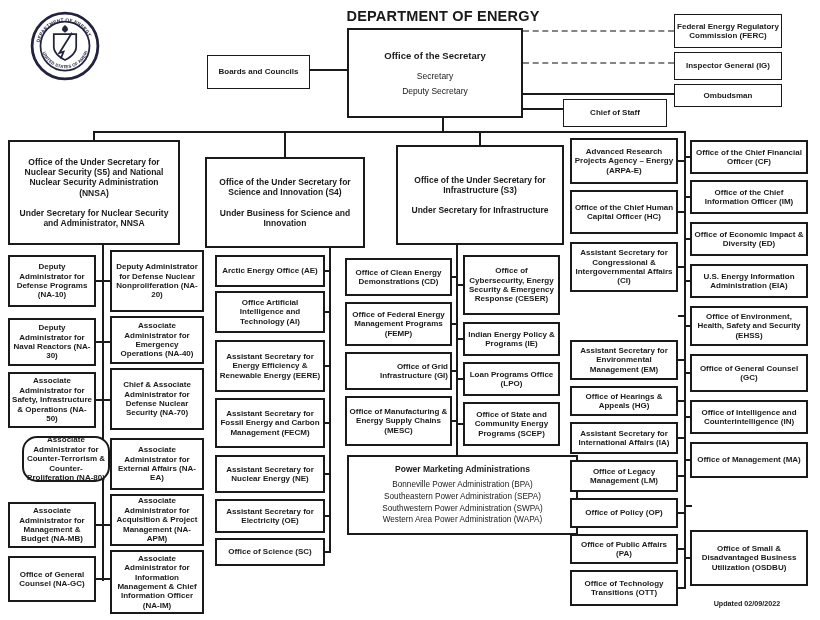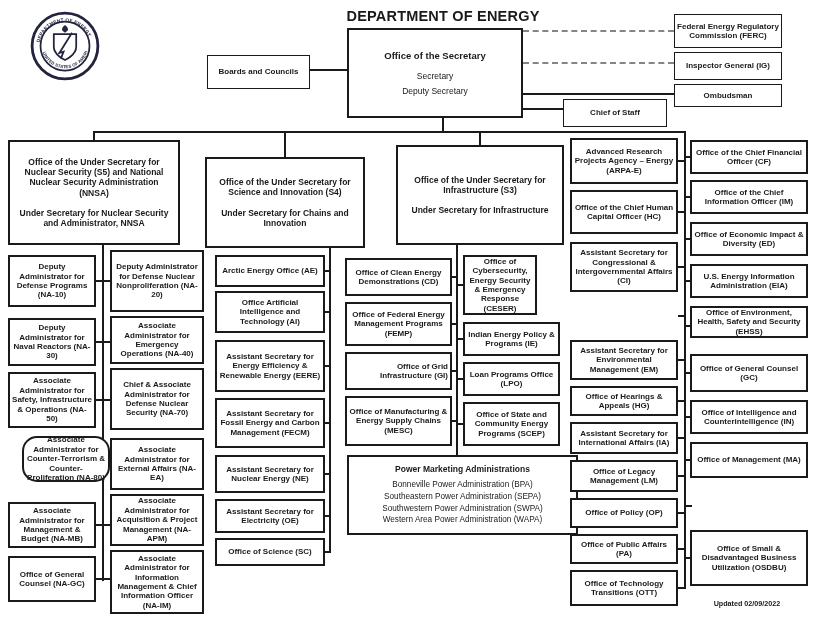--- a/index.html
+++ b/index.html
@@ -72,21 +72,21 @@
   </div>
 
   <div class="box main" style="left:8px;top:140px;width:172px;height:105px;">
     <div>Office of the Under Secretary for Nuclear Security (S5) and National Nuclear Security Administration (NNSA)</div>
     <div class="sp"></div>
     <div>Under Secretary for Nuclear Security and Administrator, NNSA</div>
   </div>
   <div class="box main" style="left:205px;top:157px;width:160px;height:91px;">
     <div>Office of the Under Secretary for Science and Innovation (S4)</div>
     <div class="sp"></div>
-    <div>Under Secretary for Chains and Innovation</div>
+    <div>Under Business for Science and Innovation</div>
   </div>
   <div class="box main" style="left:396px;top:145px;width:168px;height:100px;">
     <div>Office of the Under Secretary for Infrastructure (S3)</div>
     <div class="sp"></div>
     <div>Under Secretary for Infrastructure</div>
   </div>
 
   <div class="box" style="left:8px;top:255px;width:88px;height:52px;">
       <div>Deputy Administrator for Defense Programs (NA-10)</div>
     </div>
@@ -153,21 +153,21 @@
   <div class="box" style="left:345px;top:302px;width:107px;height:44px;">
       <div>Office of Federal Energy Management Programs (FEMP)</div>
     </div>
   <div class="box" style="left:345px;top:352px;width:107px;height:38px;text-align:right;">
       <div>Office of Grid Infrastructure (GI)</div>
     </div>
   <div class="box" style="left:345px;top:396px;width:107px;height:50px;">
       <div>Office of Manufacturing &amp; Energy Supply Chains (MESC)</div>
     </div>
 
-  <div class="box" style="left:463px;top:255px;width:74px;height:60px;">
+  <div class="box" style="left:463px;top:255px;width:97px;height:60px;">
       <div>Office of Cybersecurity, Energy Security &amp; Emergency Response (CESER)</div>
     </div>
   <div class="box" style="left:463px;top:322px;width:97px;height:34px;">
       <div>Indian Energy Policy &amp; Programs (IE)</div>
     </div>
   <div class="box" style="left:463px;top:362px;width:97px;height:34px;">
       <div>Loan Programs Office (LPO)</div>
     </div>
   <div class="box" style="left:463px;top:402px;width:97px;height:44px;">
       <div>Office of State and Community Energy Programs (SCEP)</div>
@@ -218,21 +218,21 @@
     </div>
   <div class="box" style="left:690px;top:180px;width:118px;height:34px;">
       <div>Office of the Chief Information Officer (IM)</div>
     </div>
   <div class="box" style="left:690px;top:222px;width:118px;height:34px;">
       <div>Office of Economic Impact &amp; Diversity (ED)</div>
     </div>
   <div class="box" style="left:690px;top:264px;width:118px;height:34px;">
       <div>U.S. Energy Information Administration (EIA)</div>
     </div>
-  <div class="box" style="left:690px;top:306px;width:118px;height:32px;text-align:center;">
+  <div class="box" style="left:690px;top:306px;width:118px;height:40px;text-align:center;">
       <div>Office of Environment, Health, Safety and Security (EHSS)</div>
     </div>
   <div class="box" style="left:690px;top:354px;width:118px;height:38px;">
       <div>Office of General Counsel (GC)</div>
     </div>
   <div class="box" style="left:690px;top:400px;width:118px;height:34px;">
       <div>Office of Intelligence and Counterintelligence (IN)</div>
     </div>
   <div class="box" style="left:690px;top:442px;width:118px;height:36px;">
       <div>Office of Management (MA)</div>

